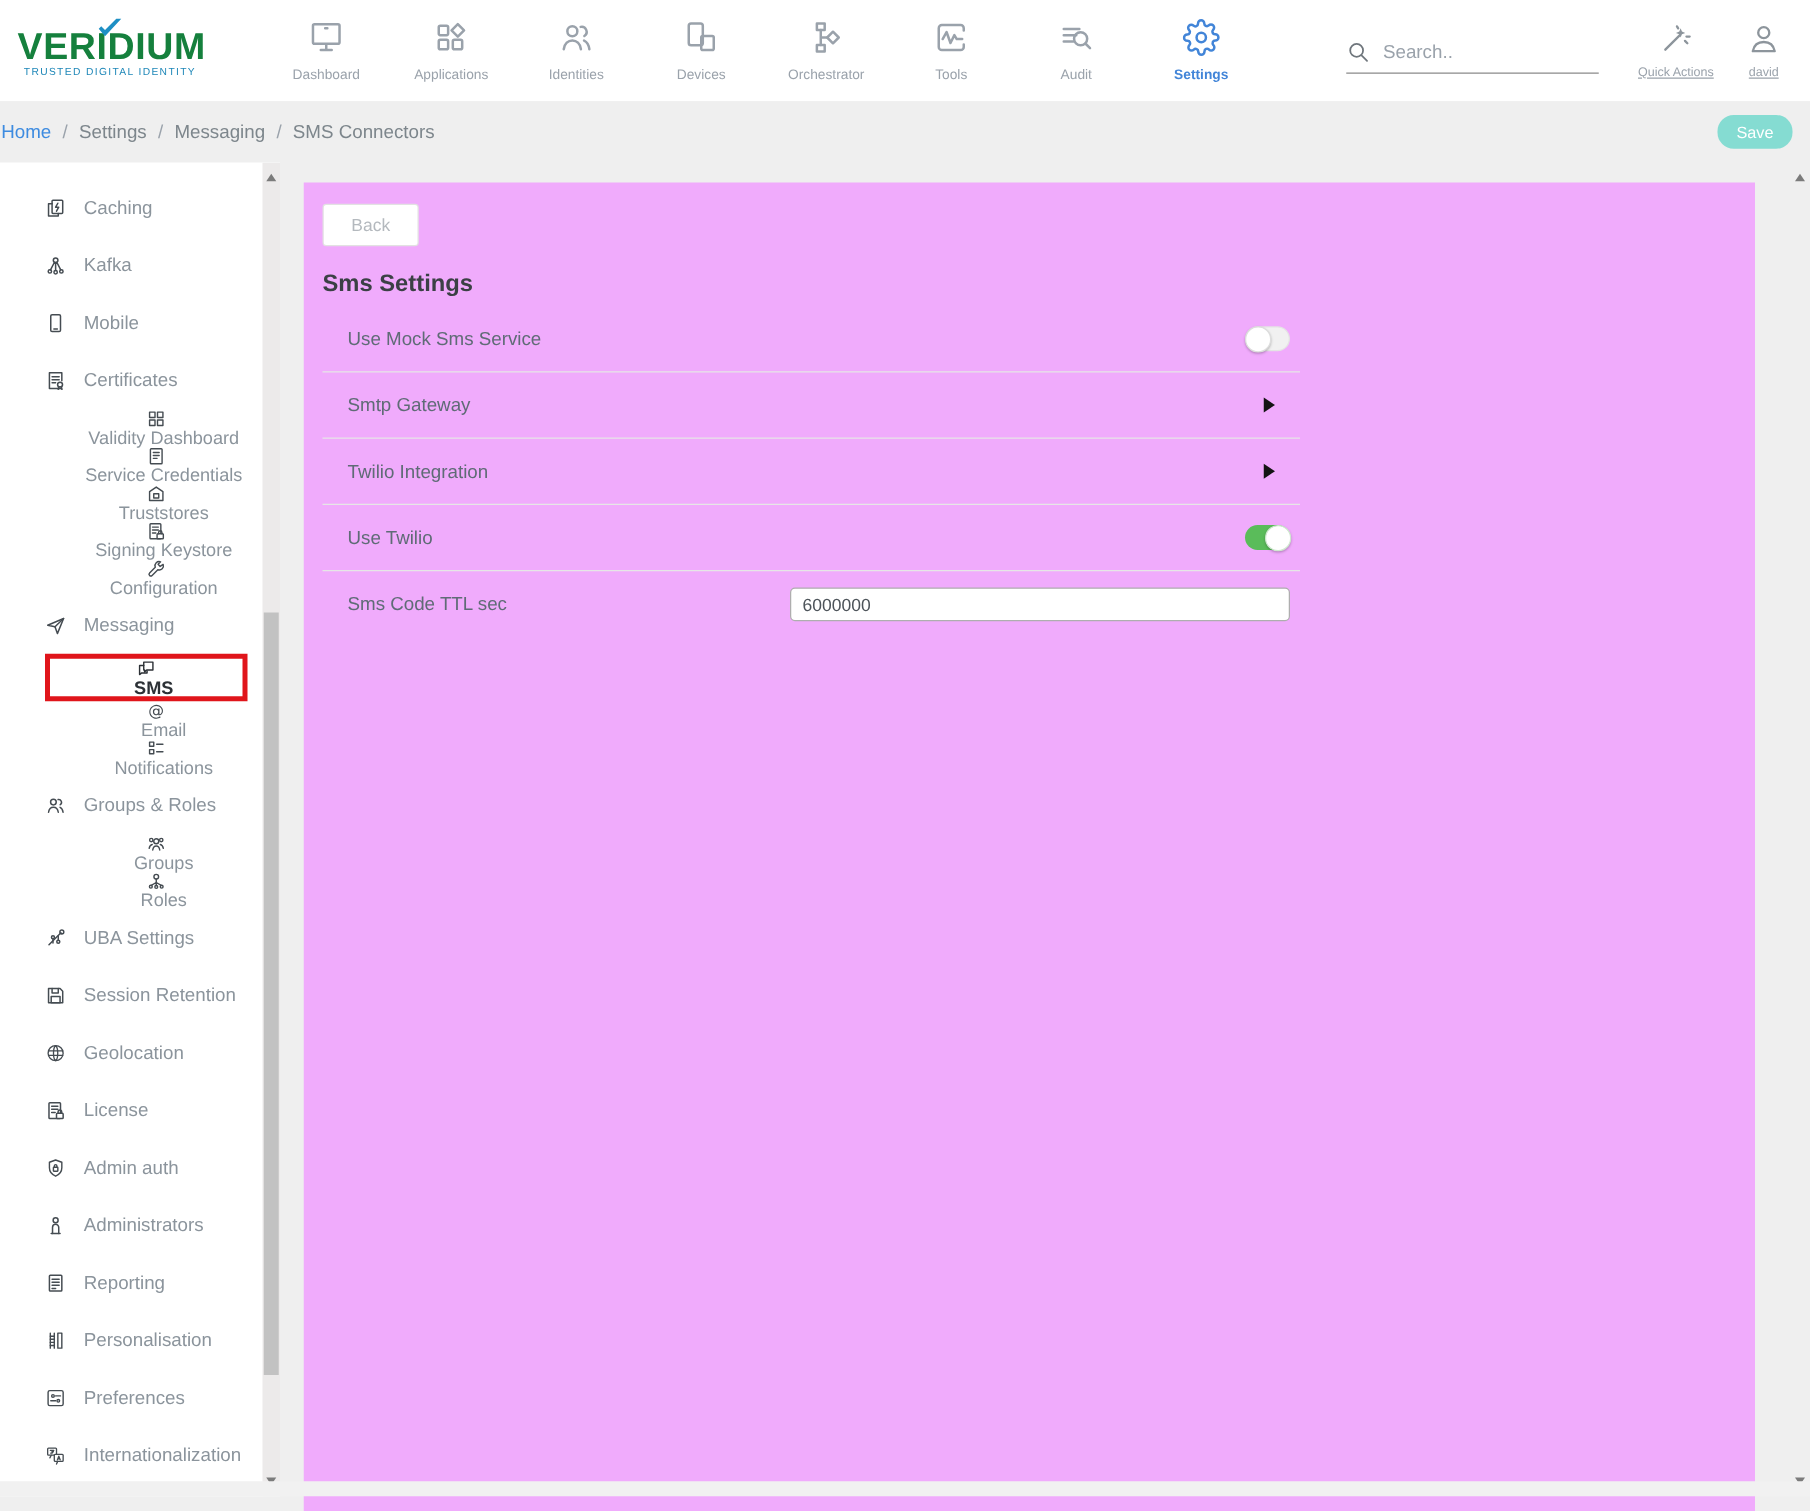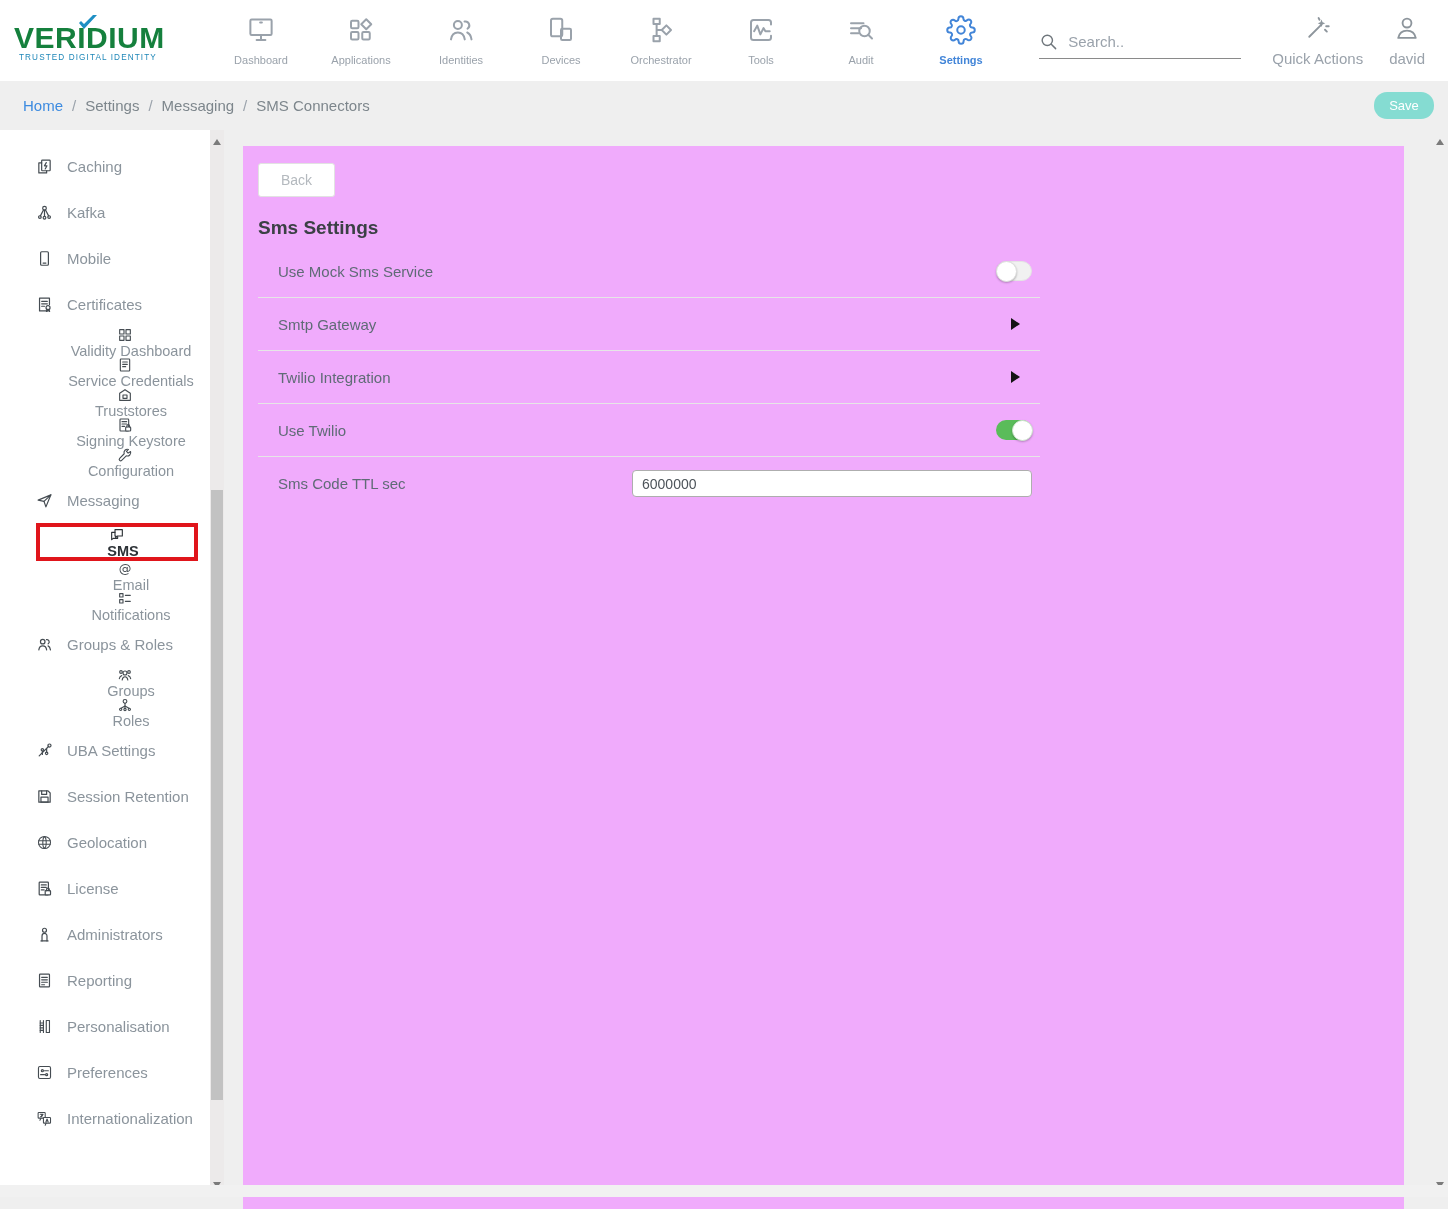--- a/index.html
+++ b/index.html
@@ -21,24 +21,24 @@
 
   .search-wrap { margin-left:auto; width:202px; display:flex; align-items:center; gap:10px;
                  border-bottom:1px solid #8a8a8a; padding-bottom:7px; margin-top:10px; }
   .search-wrap .sicon { width:19px; height:19px; color:#6f767c; flex:0 0 auto; }
   .search-input { border:none; outline:none; width:150px; font-size:15px; color:#555;
                   font-family:"Liberation Sans", sans-serif; background:transparent; }
   .search-input::placeholder { color:#9aa2ab; }
   .right-items { display:flex; margin-left:18px; }
   .right-item { display:flex; flex-direction:column; align-items:center; gap:8px; color:#9aa2ab; cursor:pointer; padding:0 13px; }
   .right-item .nicon { width:28px; height:28px; color:#8d959c; }
-  .right-item .nlabel { font-size:15px; }
+  .right-item .nlabel { font-size:10px;text-decoration:underline; }
 
   
-  .crumbbar { height:49px; background:#efefef; display:flex; align-items:center; padding:0 14px 0 23px; }
+  .crumbbar { height:49px; background:#efefef; display:flex; align-items:center; padding:0 14px 0 1px; }
   .crumbs { font-size:15px; color:#7d868c; display:flex; gap:9px; align-items:center; }
   .crumb { cursor:default; }
   .crumb.link { color:#3d8be0; cursor:pointer; }
   .crumb-sep { color:#9aa2ab; }
   .save-btn { margin-left:auto; width:60px; height:27px; background:#85dcd2; border:none; border-radius:13px;
               color:#fff; font-size:13px; cursor:pointer; font-family:"Liberation Sans", sans-serif; }
 
   
   .body-wrap { display:flex; height:1067px; background:#efefef; position:relative; }
 
@@ -428,20 +428,30 @@
               <rect x="4.5" y="3" width="13" height="18" rx="1"></rect>
               <path d="M7.5 7h7M7.5 10.5h7M7.5 14h4"></path>
               <rect x="13" y="15" width="7.5" height="6" rx="1" fill="#fff"></rect>
               <path d="M14.8 15v-1.6a2 2 0 014 0V15"></path>
             </svg>
           </span>
                  <span>License</span>
         </div>
         <div class="side-item top">
           <span class="sicon">
+            <svg viewBox="0 0 24 24" width="100%" height="100%" fill="none" stroke="currentColor" stroke-width="1.6" stroke-linecap="round" stroke-linejoin="round">
+              <path d="M12 2.8l7 2.6v6.3c0 4.6-3 7.8-7 9.4-4-1.6-7-4.8-7-9.4V5.4z"></path>
+              <rect x="9.5" y="11" width="5" height="4.5" rx=".5"></rect>
+              <path d="M10.6 11V9.4a1.4 1.4 0 012.8 0V11"></path>
+            </svg>
+          </span>
+                 <span>Admin auth</span>
+        </div>
+        <div class="side-item top">
+          <span class="sicon">
             <svg viewBox="0 0 24 24" width="100%" height="100%" fill="none" stroke="currentColor" stroke-width="1.7" stroke-linecap="round" stroke-linejoin="round">
               <circle cx="12" cy="6" r="2.8"></circle>
               <path d="M8.5 21v-7a3.5 3.5 0 017 0v7"></path>
               <path d="M7 21h10"></path>
             </svg>
           </span>
                  <span>Administrators</span>
         </div>
         <div class="side-item top">
           <span class="sicon">

